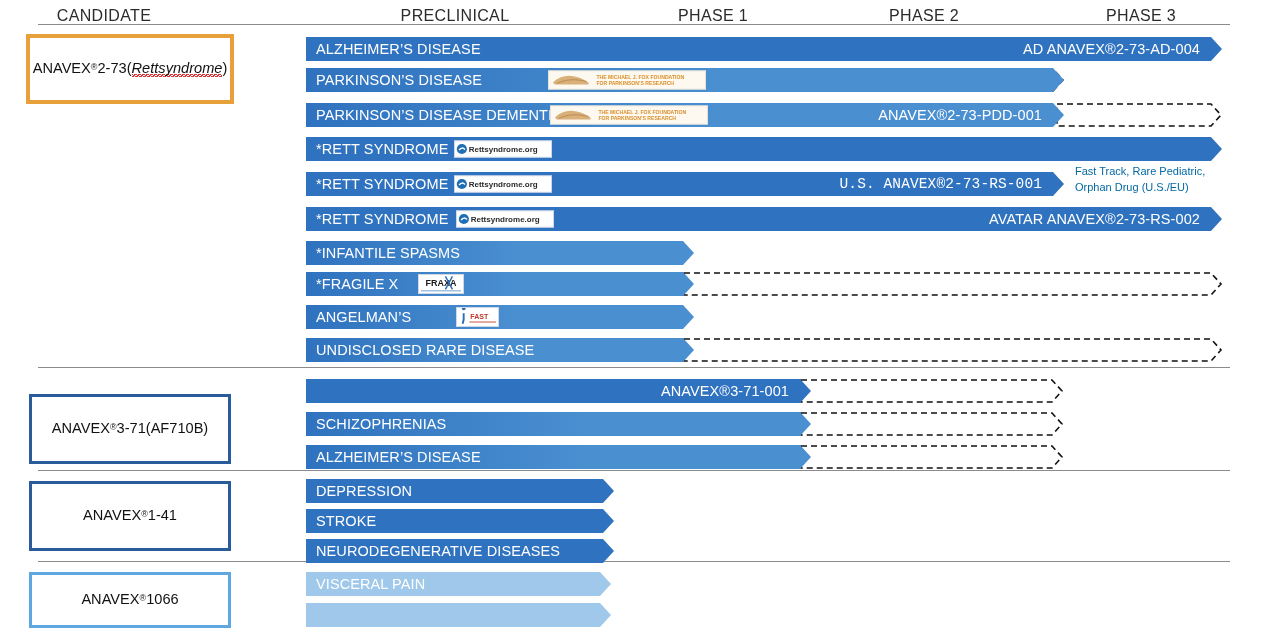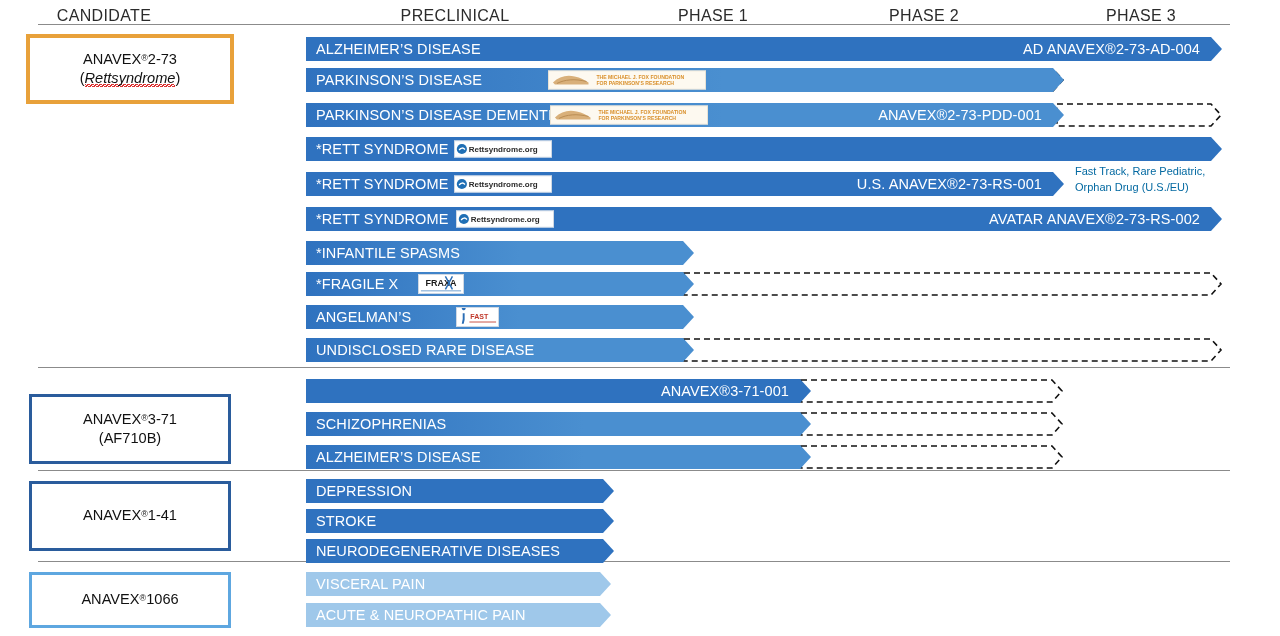--- a/index.html
+++ b/index.html
@@ -35,21 +35,21 @@
     position: absolute;
     left: 38px; width: 1192px; height: 0;
     border-top: 1.2px solid #8b8b8b;
   }
 
   
   .cand-box {
     position: absolute;
     background: #ffffff;
     box-sizing: border-box;
-    display: flex; flex-direction: column;
+    display: flex; flex-direction: row;
     align-items: center; justify-content: center;
     text-align: center;
     line-height: 1.32;
     font-size: 14.6px;
     color: #111;
   }
   .cand-box .l2 { font-size: 14.6px; }
   .sup { font-size: 9px; vertical-align: 3px; }
   .ital { font-style: italic; }
   .squig {
@@ -201,21 +201,21 @@
             <rect x="0" y="0" width="98" height="17" fill="#ffffff"></rect>
             <circle cx="7" cy="8.5" r="5.2" fill="#1f6fb5"></circle>
             <path d="M4.2 9.5 q3 -3.6 6 -0.6" stroke="#ffffff" fill="none" stroke-width="1.4"></path>
             <text x="14" y="11.9" font-size="8.2" fill="#2b2b2b" font-family="&quot;Liberation Sans&quot;, sans-serif" font-weight="700">Rettsyndrome.org</text>
           </svg>
         </div>
       </div>
       <div class="row" style="left: 0px; top: 172px; width: 1280px; height: 24px;">
         <div class="seg solid" style="left: 306px; width: 758px; background: rgb(47, 114, 191);"></div>
         <div class="bar-label lt" style="left: 316px;">*RETT SYNDROME</div>
-        <div class="bar-label rt" style="right: 238px;">U.S. ANAVEX®2-73-RS-001</div>
+        <div class="bar-label rt" style="right: 238px; font-family: Liberation Mono, monospace;">U.S. ANAVEX®2-73-RS-001</div>
         <div class="logo" style="left: 454px; width: 98px; height: 17px; background: rgb(255, 255, 255); border-color: rgb(207, 216, 227);">
           <svg width="98" height="17" viewBox="0 0 98 17">
             <rect x="0" y="0" width="98" height="17" fill="#ffffff"></rect>
             <circle cx="7" cy="8.5" r="5.2" fill="#1f6fb5"></circle>
             <path d="M4.2 9.5 q3 -3.6 6 -0.6" stroke="#ffffff" fill="none" stroke-width="1.4"></path>
             <text x="14" y="11.9" font-size="8.2" fill="#2b2b2b" font-family="&quot;Liberation Sans&quot;, sans-serif" font-weight="700">Rettsyndrome.org</text>
           </svg>
         </div>
       </div>
       <div class="row" style="left: 0px; top: 207px; width: 1280px; height: 24px;">
@@ -312,21 +312,20 @@
       <div class="row" style="left: 0px; top: 539px; width: 1116px; height: 24px;">
         <div class="seg solid" style="left: 306px; width: 308px; background: rgb(47, 114, 191);"></div>
         <div class="bar-label lt" style="left: 316px;">NEURODEGENERATIVE  DISEASES</div>
       </div>
       <div class="row" style="left: 0px; top: 572px; width: 1280px; height: 24px;">
         <div class="seg solid" style="left: 306px; width: 305px; background: rgb(159, 200, 234);"></div>
         <div class="bar-label lt" style="left: 316px;">VISCERAL PAIN</div>
       </div>
       <div class="row" style="left: 0px; top: 603px; width: 1280px; height: 24px;">
         <div class="seg solid" style="left: 306px; width: 305px; background: rgb(159, 200, 234);"></div>
-        <div class="bar-label lt" style="left: 316px;">ACUTE &amp; NEUROPATHIC PAIN</div>
       </div>
     </div>
 
   <div id="annots">
       <div class="annot" style="left: 1075px; top: 164px;">Fast Track, Rare Pediatric,
 Orphan Drug (U.S./EU)</div>
     </div>
 
 </div>
 

